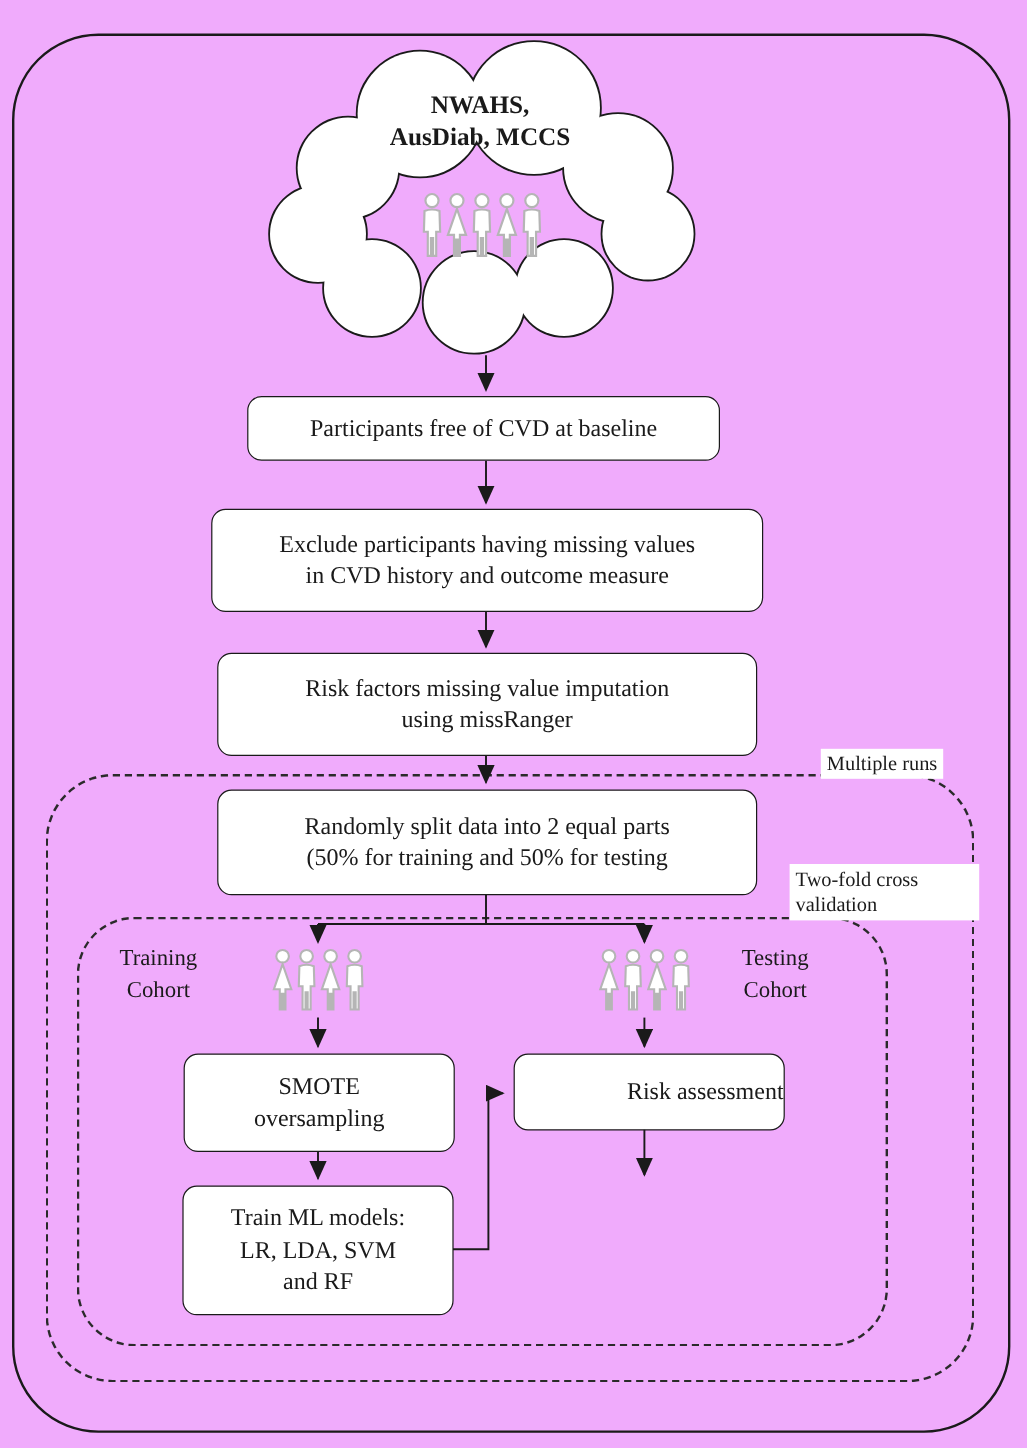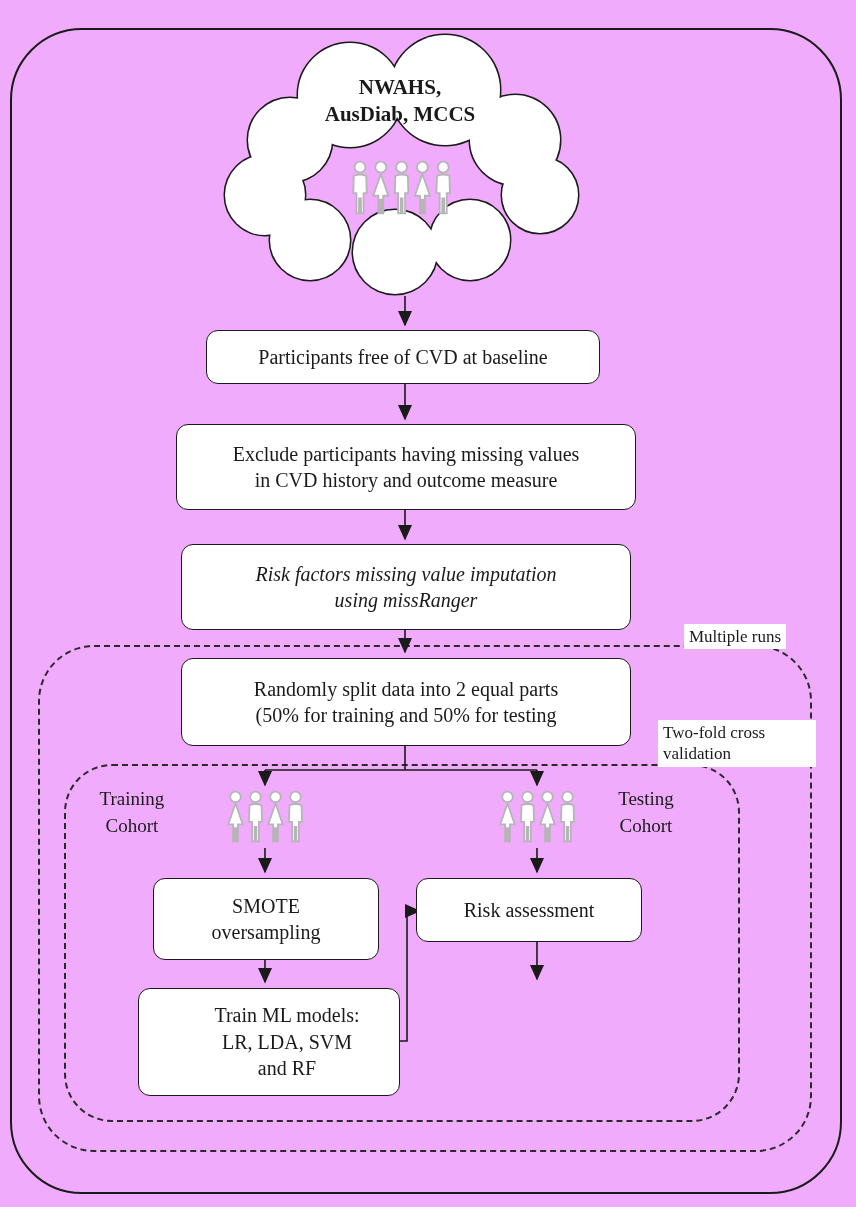--- a/index.html
+++ b/index.html
@@ -128,42 +128,42 @@
 
   <div class="node" style="left:206px;top:330px;width:392px;height:52px;justify-content:center;">
     <div>Participants free of CVD at baseline</div>
   </div>
 
   <div class="node" style="left:176px;top:424px;width:458px;height:84px;">
     <div>Exclude participants having missing values</div>
     <div>in CVD history and outcome measure</div>
   </div>
 
-  <div class="node" style="left:181px;top:544px;width:448px;height:84px;font-style:italic;">
+  <div class="node" style="left:181px;top:544px;width:448px;height:84px;">
     <div>Risk factors missing value imputation</div>
     <div>using missRanger</div>
   </div>
 
   <div class="node" style="left:181px;top:658px;width:448px;height:86px;">
     <div>Randomly split data into 2 equal parts</div>
     <div>(50% for training and 50% for testing</div>
   </div>
 
   <div class="node" style="left:153px;top:878px;width:224px;height:80px;">
     <div>SMOTE</div>
     <div>oversampling</div>
   </div>
 
-  <div class="node" style="left:138px;top:988px;width:224px;height:106px;padding-left:36px;">
+  <div class="node" style="left:152px;top:988px;width:224px;height:106px;">
     <div>Train ML models:</div>
     <div>LR, LDA, SVM</div>
     <div>and RF</div>
   </div>
 
-  <div class="node" style="left:416px;top:878px;width:224px;height:62px;">
+  <div class="node" style="left:428px;top:878px;width:224px;height:62px;align-items:flex-end;">
     <div>Risk assessment</div>
   </div>
 
 
   <div class="side-label" style="left:684px;top:624px;">Multiple runs</div>
 
   <div class="side-label" style="left:658px;top:720px;width:148px;">
     <div>Two-fold cross</div>
     <div>validation</div>
   </div>

